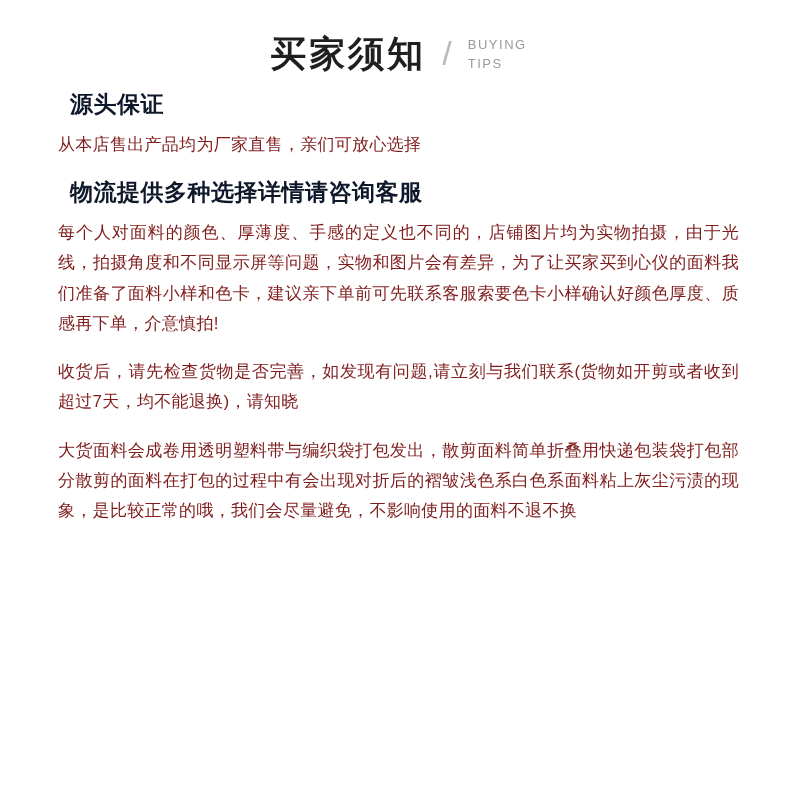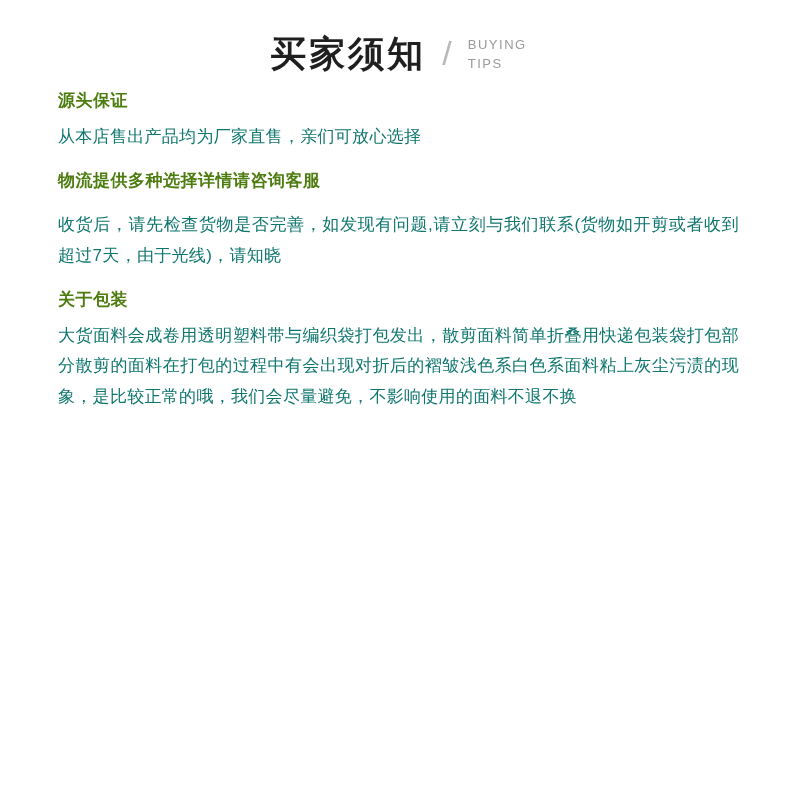--- a/index.html
+++ b/index.html
@@ -51,30 +51,30 @@
     font-size: 13px;
     letter-spacing: 1.5px;
     color: #9a9a9a;
     line-height: 1.2;
   }
   
   .section {
     margin-top: 18px;
   }
   .section-heading {
-    font-size: 17px;
+    font-size: 23px;
     font-weight: 700;
-    color: #4d7c0f;
+    color: #0f172a;
     line-height: 1.3;
-    margin: 0 0 10px 0;
+    margin: 0 0 10px 12px;
     letter-spacing: 0.5px;
   }
   .section-body {
     font-size: 17px;
-    color: #0f766e;
+    color: #7f1d1d;
     line-height: 1.78;
     margin: 0;
     letter-spacing: 0.3px;
     text-align: justify;
   }
 </style>
 </head>
 <body>
 
 <div class="page">
@@ -89,24 +89,24 @@
   </div>
 
   <div class="section">
     <h2 class="section-heading">源头保证</h2>
     <p class="section-body">从本店售出产品均为厂家直售，亲们可放心选择</p>
   </div>
 
 
   <div class="section">
     <h2 class="section-heading">物流提供多种选择详情请咨询客服</h2>
+    <p class="section-body">每个人对面料的颜色、厚薄度、手感的定义也不同的，店铺图片均为实物拍摄，由于光线，拍摄角度和不同显示屏等问题，实物和图片会有差异，为了让买家买到心仪的面料我们准备了面料小样和色卡，建议亲下单前可先联系客服索要色卡小样确认好颜色厚度、质感再下单，介意慎拍!</p>
   </div>
 
   <div class="section">
-    <p class="section-body">收货后，请先检查货物是否完善，如发现有问题,请立刻与我们联系(货物如开剪或者收到超过7天，由于光线)，请知晓</p>
+    <p class="section-body">收货后，请先检查货物是否完善，如发现有问题,请立刻与我们联系(货物如开剪或者收到超过7天，均不能退换)，请知晓</p>
   </div>
 
   <div class="section">
-    <h2 class="section-heading">关于包装</h2>
     <p class="section-body">大货面料会成卷用透明塑料带与编织袋打包发出，散剪面料简单折叠用快递包装袋打包部分散剪的面料在打包的过程中有会出现对折后的褶皱浅色系白色系面料粘上灰尘污渍的现象，是比较正常的哦，我们会尽量避免，不影响使用的面料不退不换</p>
   </div>
 
 </div>
 
 </body></html>

